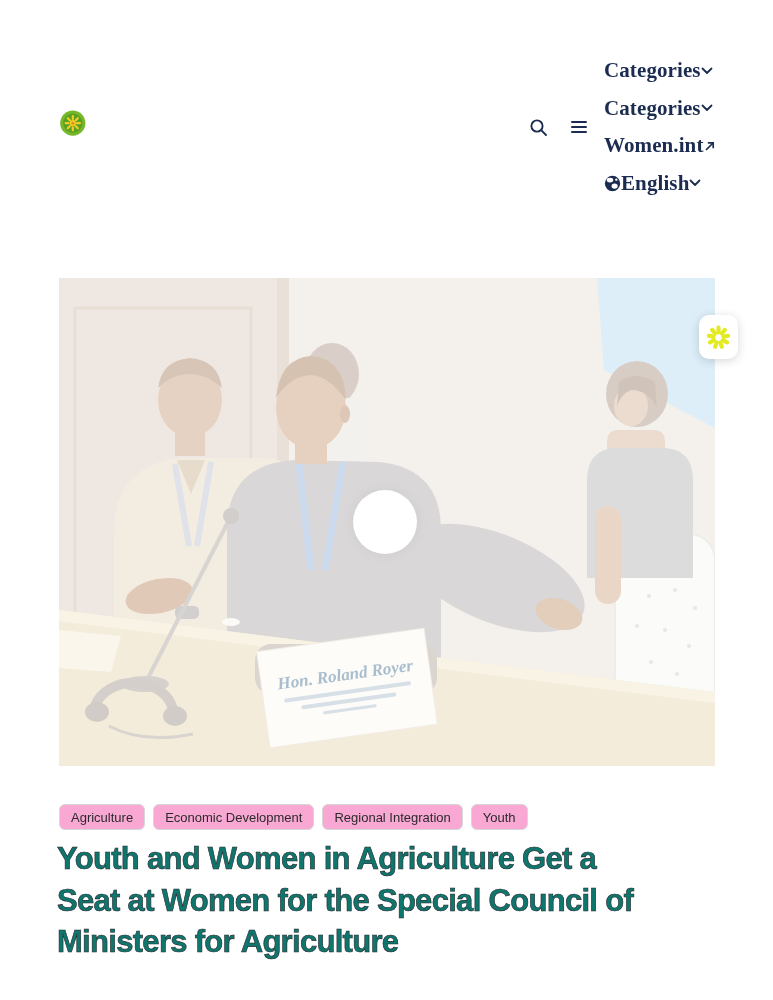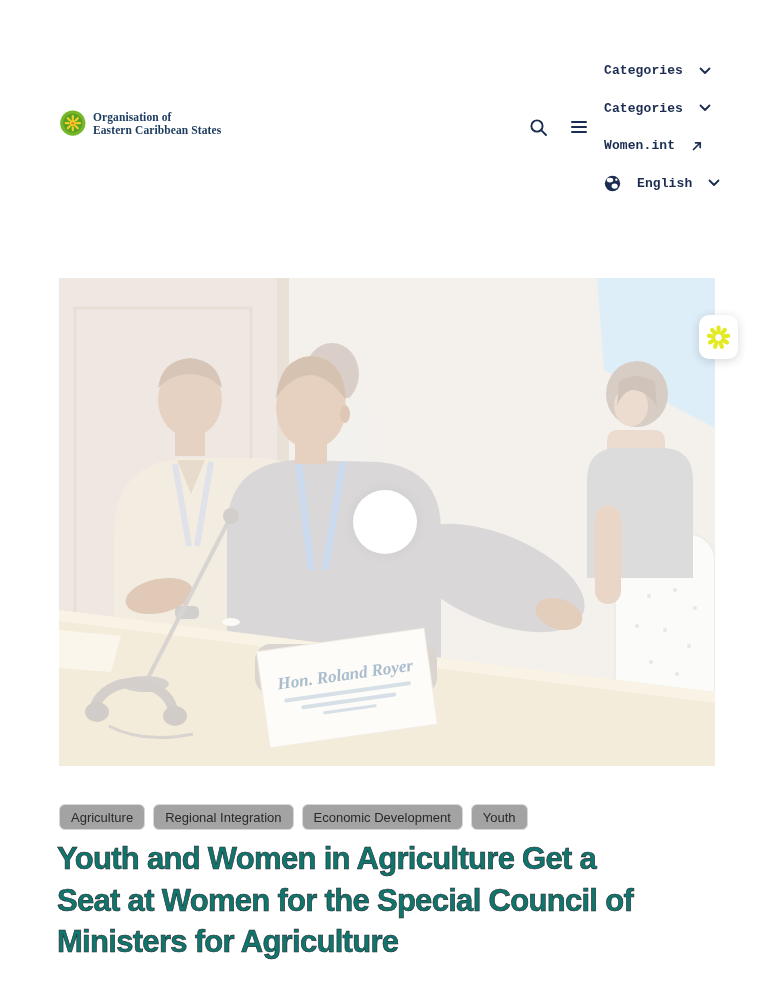--- a/index.html
+++ b/index.html
@@ -9,40 +9,40 @@
 
   
   .logo { position:absolute; left:59px; top:110px; display:flex; align-items:center; gap:7px; cursor:pointer; background:none; border:none; }
   .logo-text { font-family:"Liberation Serif", serif; font-weight:700; color:#1d3c60; font-size:11.5px; line-height:13px; text-align:left; letter-spacing:.1px; }
   .icon-btn { position:absolute; background:none; border:none; cursor:pointer; padding:0; display:flex; align-items:center; justify-content:center; }
   .search-btn { left:527px; top:116px; width:22px; height:22px; }
   .burger-btn { left:570px; top:119px; width:18px; height:16px; flex-direction:column; justify-content:center; gap:3px; }
   .burger-bar { width:16px; height:2px; background:#1b2c50; border-radius:1px; }
 
   .nav { position:absolute; left:604px; top:61px; display:flex; flex-direction:column; }
-  .nav-item { display:flex; align-items:center; gap:16px; height:19px; margin-bottom:18.5px; color:#1b2c50; font-size:13px; font-weight:700; cursor:pointer; background:none; border:none; font-family:Liberation Mono, monospace; letter-spacing:.1px; }
+  .nav-item { display:flex; align-items:center; gap:0; height:19px; margin-bottom:18.5px; color:#1b2c50; font-size:21px; font-weight:700; cursor:pointer; background:none; border:none; font-family:Liberation Serif, serif; letter-spacing:.1px; }
   .nav-item svg { flex:0 0 auto; }
 
   
   .hero { position:absolute; left:59px; top:278px; width:656px; height:488px; overflow:hidden; background:#f6f3ef; }
   .scene { position:absolute; left:0; top:0; }
   .nameplate { position:absolute; left:204px; top:362px; width:168px; height:96px; background:#fdfcf9; transform:rotate(-8deg); display:flex; flex-direction:column; align-items:center; justify-content:center; gap:5px; box-shadow:0 0 0 1px #f2ede5; }
   .nameplate-text { font-family:"Liberation Serif", serif; font-style:italic; font-weight:700; font-size:17px; color:#a9bdcd; white-space:nowrap; }
   .np-bar { background:#c9d6e0; border-radius:2px; opacity:.75; }
   .np-b1 { width:128px; height:4px; }
   .np-b2 { width:96px; height:4px; }
   .np-b3 { width:54px; height:3px; }
   .loader { position:absolute; left:294px; top:212px; width:64px; height:64px; border-radius:50%; background:#ffffff; box-shadow:0 0 14px rgba(0,0,0,.05); }
 
   
   .a11y { position:absolute; left:699px; top:315px; width:39px; height:44px; background:#ffffff; border:none; border-radius:10px; box-shadow:0 2px 10px rgba(40,40,40,.18); display:flex; align-items:center; justify-content:center; cursor:pointer; }
 
   
   .tags { position:absolute; left:59px; top:804px; display:flex; gap:8px; }
-  .tag { display:inline-flex; align-items:center; height:26px; padding:0 11px; border:1px solid #d7d7d7; border-radius:6px; background:#a3a3a3; font-size:13px; color:#2a2a2a; cursor:pointer; white-space:nowrap; }
+  .tag { display:inline-flex; align-items:center; height:26px; padding:0 11px; border:1px solid #d7d7d7; border-radius:6px; background:#f9a8d4; font-size:13px; color:#2a2a2a; cursor:pointer; white-space:nowrap; }
 
   
   .headline { position:absolute; left:57px; top:838px; width:690px; font-size:31px; line-height:41.5px; font-weight:700; letter-spacing:-.7px; color:#0f766e; -webkit-text-stroke:.6px #28282d; }
   .headline span { display:block; }
 </style>
 </head>
 <body>
 
 <div class="page">
 
@@ -57,24 +57,20 @@
         <rect x="-1.1" y="-8.2" width="2.2" height="5" rx="1.1" transform="rotate(90)"></rect>
         <rect x="-1.1" y="-8.2" width="2.2" height="5" rx="1.1" transform="rotate(135)"></rect>
         <rect x="-1.1" y="-8.2" width="2.2" height="5" rx="1.1" transform="rotate(180)"></rect>
         <rect x="-1.1" y="-8.2" width="2.2" height="5" rx="1.1" transform="rotate(225)"></rect>
         <rect x="-1.1" y="-8.2" width="2.2" height="5" rx="1.1" transform="rotate(270)"></rect>
         <rect x="-1.1" y="-8.2" width="2.2" height="5" rx="1.1" transform="rotate(315)"></rect>
         <circle cx="0" cy="0" r="3.1"></circle>
         <circle cx="0" cy="0" r="1.5" fill="#e88b1f"></circle>
       </g>
     </svg>
-    <span class="logo-text">
-      <span>Organisation of</span><br>
-      <span>Eastern Caribbean States</span>
-    </span>
   </button>
 
   <button class="icon-btn search-btn">
     <svg width="19" height="19" viewBox="0 0 19 19">
       <circle cx="8" cy="8" r="5.6" fill="none" stroke="#1b2c50" stroke-width="1.9"></circle>
       <line x1="12.4" y1="12.4" x2="17" y2="17" stroke="#1b2c50" stroke-width="1.9" stroke-linecap="round"></line>
     </svg>
   </button>
 
   <button class="icon-btn burger-btn" aria-label="menu">
@@ -224,22 +220,22 @@
         <rect x="-2" y="-11.5" width="4" height="8.5" rx="2" transform="rotate(200)"></rect>
         <rect x="-2" y="-11.5" width="4" height="8.5" rx="2" transform="rotate(240)"></rect>
         <rect x="-2" y="-11.5" width="4" height="8.5" rx="2" transform="rotate(280)"></rect>
         <rect x="-2" y="-11.5" width="4" height="8.5" rx="2" transform="rotate(320)"></rect>
       </g>
     </svg>
   </button>
 
   <div class="tags">
     <span class="tag">Agriculture</span>
+    <span class="tag">Economic Development</span>
     <span class="tag">Regional Integration</span>
-    <span class="tag">Economic Development</span>
     <span class="tag">Youth</span>
   </div>
 
   <h1 class="headline">
     <span>Youth and Women in Agriculture Get a</span>
     <span>Seat at Women for the Special Council of</span>
     <span>Ministers for Agriculture</span>
   </h1>
 
 </div>

